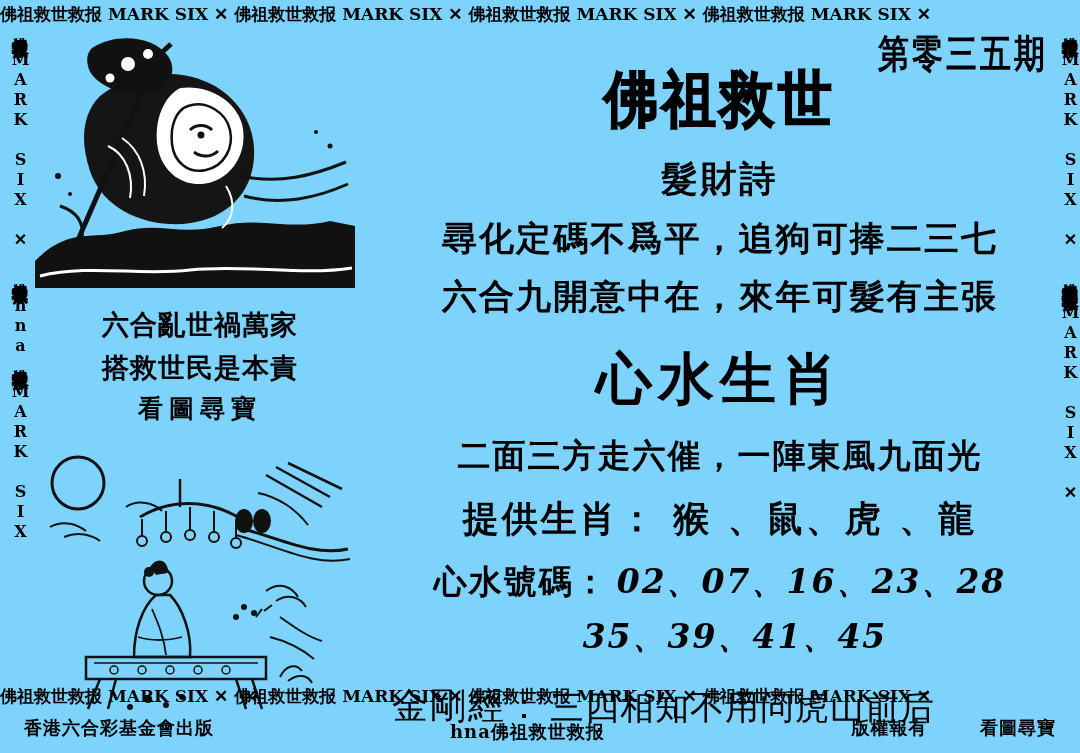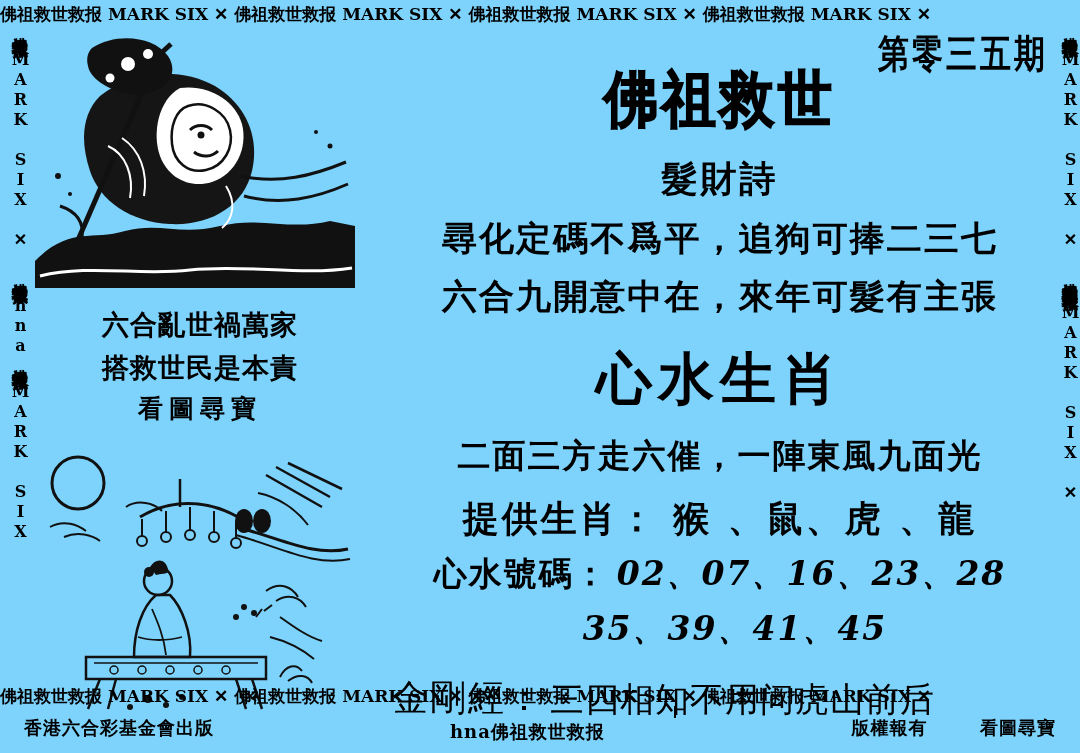--- a/index.html
+++ b/index.html
@@ -171,21 +171,21 @@
     font-weight: bold;
     font-size: 36px;
     letter-spacing: 3px;
     text-align: center;
     margin-top: 16px;
   }
   .numbers-row {
     display: flex;
     align-items: baseline;
     justify-content: center;
-    margin-top: 8px;
+    margin-top: 16px;
   }
   .numbers-label {
     font-family: "DejaVu Serif", serif;
     font-weight: bold;
     font-size: 33px;
     letter-spacing: 2px;
   }
   .numbers-vals {
     font-family: "DejaVu Serif", serif;
     font-style: italic;

